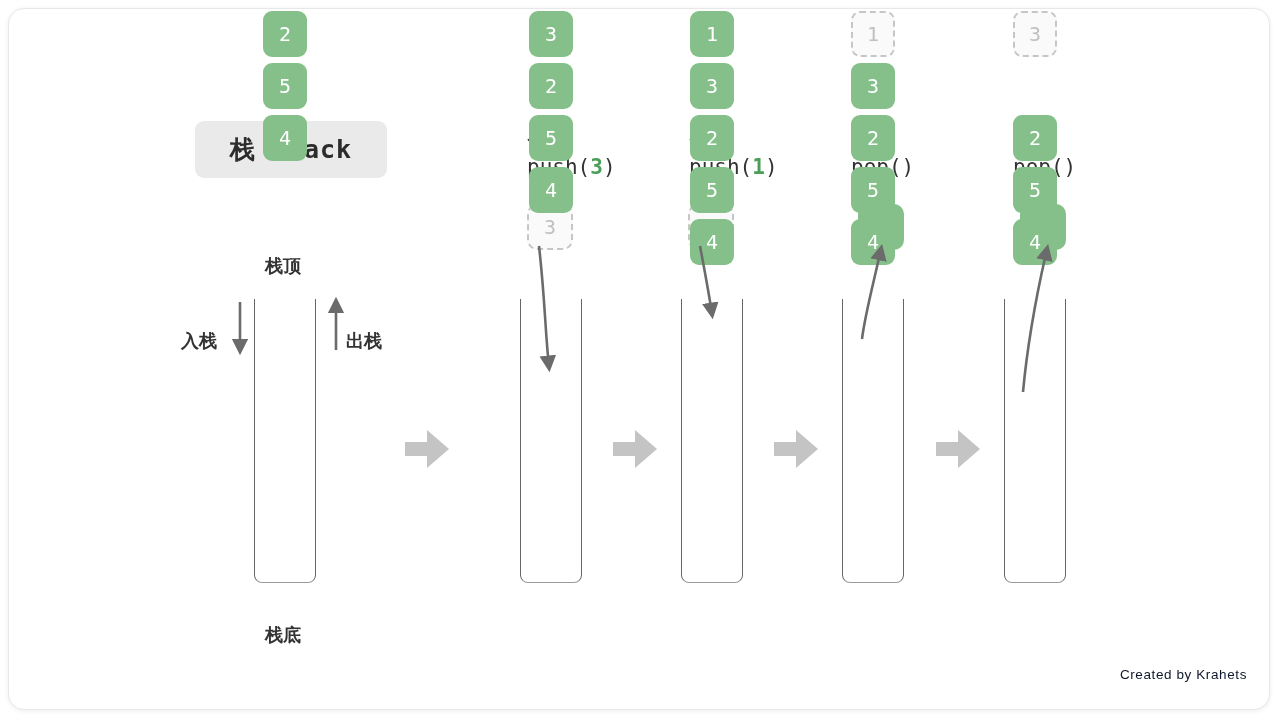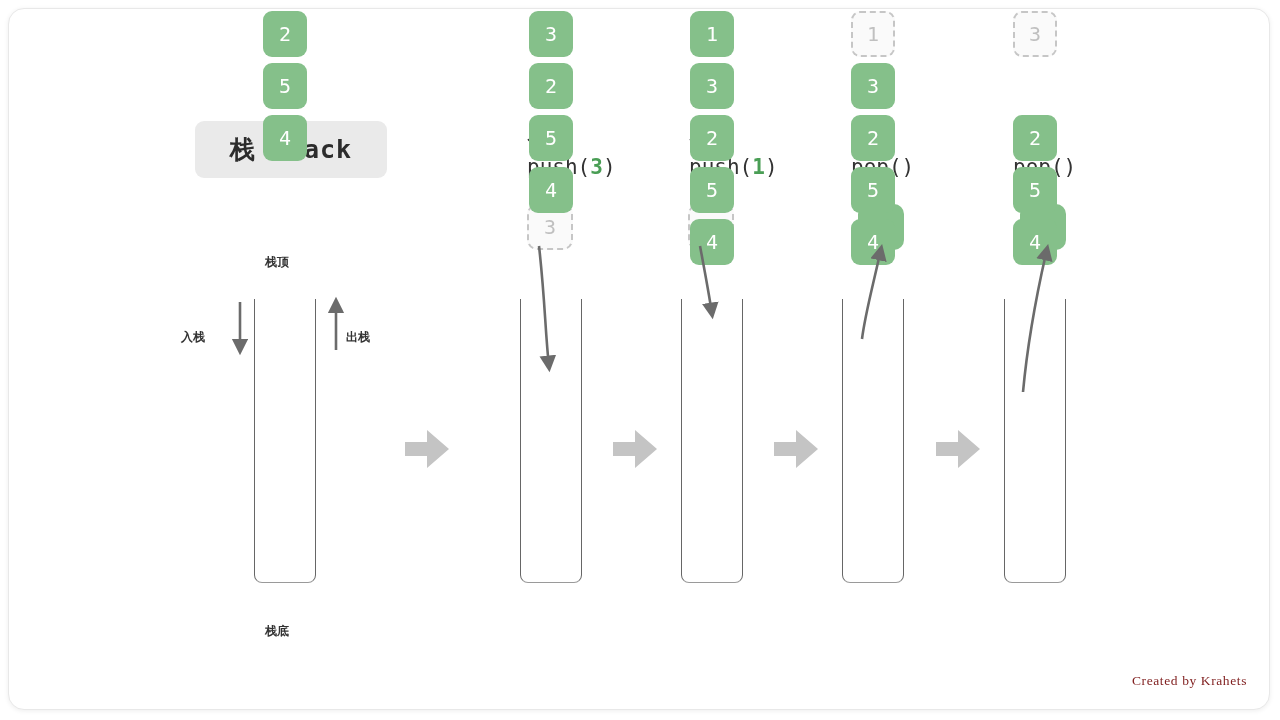--- a/index.html
+++ b/index.html
@@ -42,21 +42,21 @@
     font-size: 25px;
     font-weight: bold;
     color: #2c2c2c;
     letter-spacing: 1px;
     font-family: "DejaVu Sans Mono", "Liberation Mono", monospace;
   }
 
   
   .lbl-bold {
     position: absolute;
-    font-size: 12px;
+    font-size: 18px;
     font-weight: bold;
     color: #333333;
     white-space: nowrap;
   }
   .col-head {
     position: absolute;
     font-size: 21px;
     color: #333333;
     line-height: 36px;
     white-space: nowrap;
@@ -142,25 +142,25 @@
   svg.overlay {
     position: absolute;
     left: 0; top: 0;
     width: 1262px; height: 702px;
     pointer-events: none;
   }
 
   .footer {
     position: absolute;
     right: 22px;
-    bottom: 20px;
+    bottom: 27px;
     font-size: 13.5px;
-    color: #7f1d1d;
+    color: #0f172a;
     letter-spacing: 0.6px;
-    font-family: Liberation Serif, serif;
+    font-family: Liberation Sans, sans-serif;
   }
 </style>
 </head>
 <body>
 
 <div class="canvas">
 
   <div class="title-badge">栈 Stack</div>
 
   <div class="lbl-bold" style="left:256px; top:245px;">栈顶</div>

